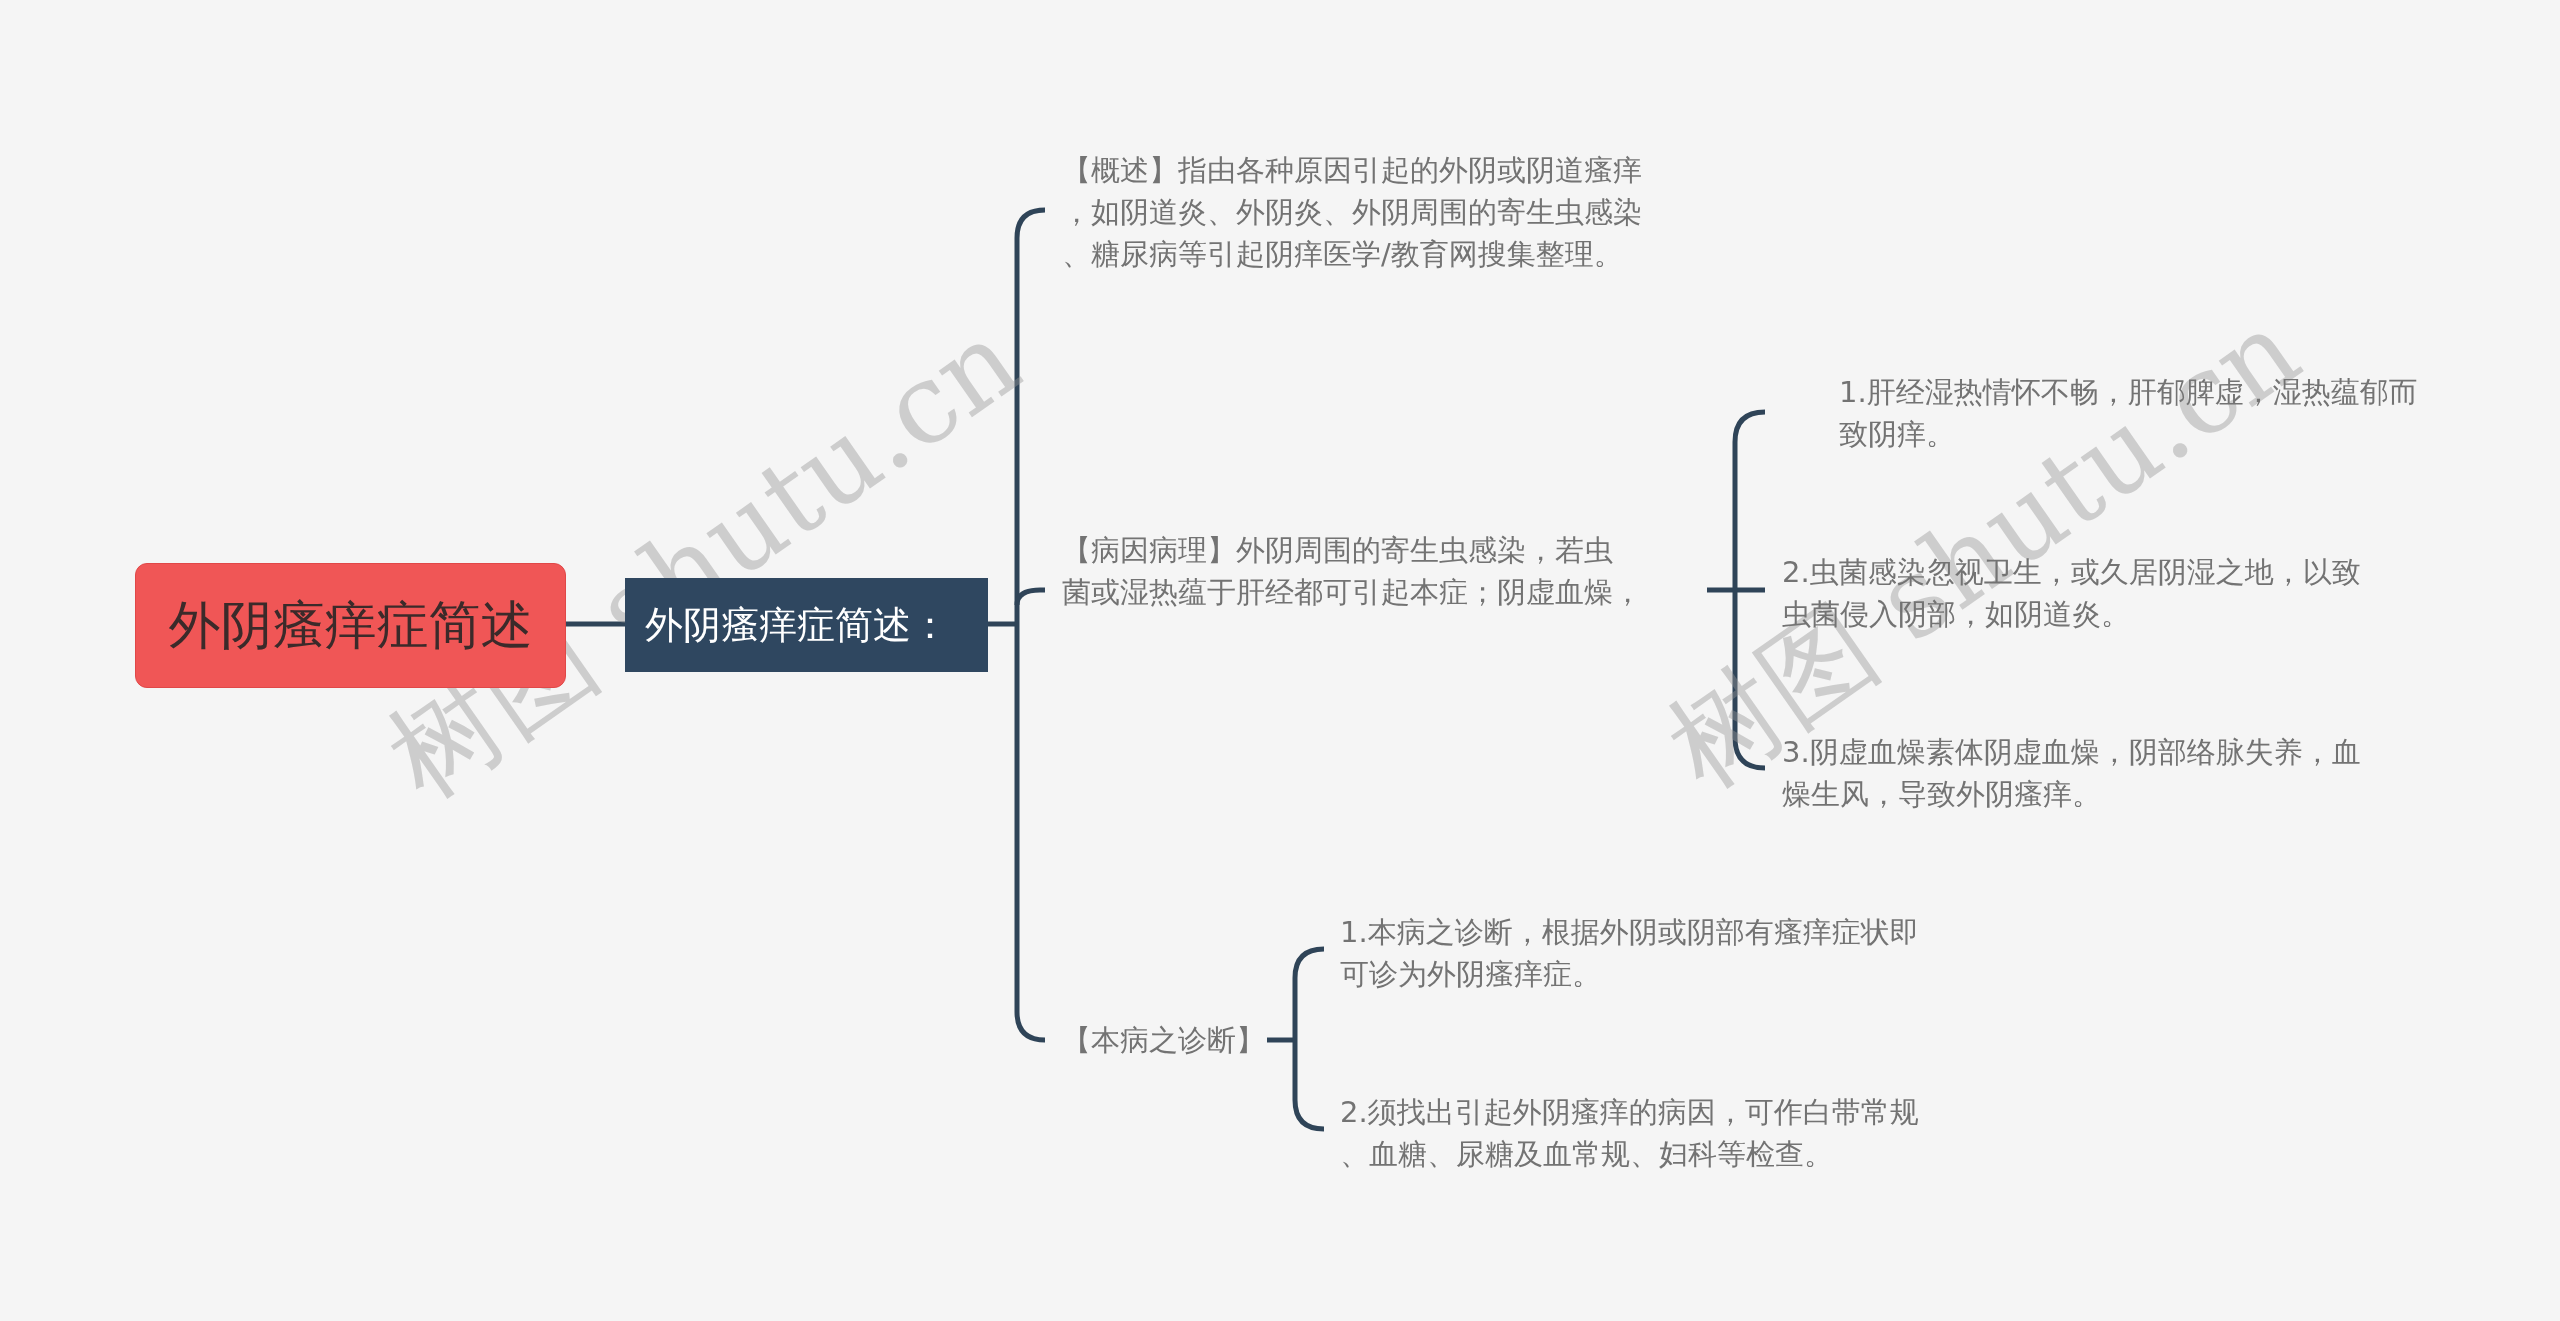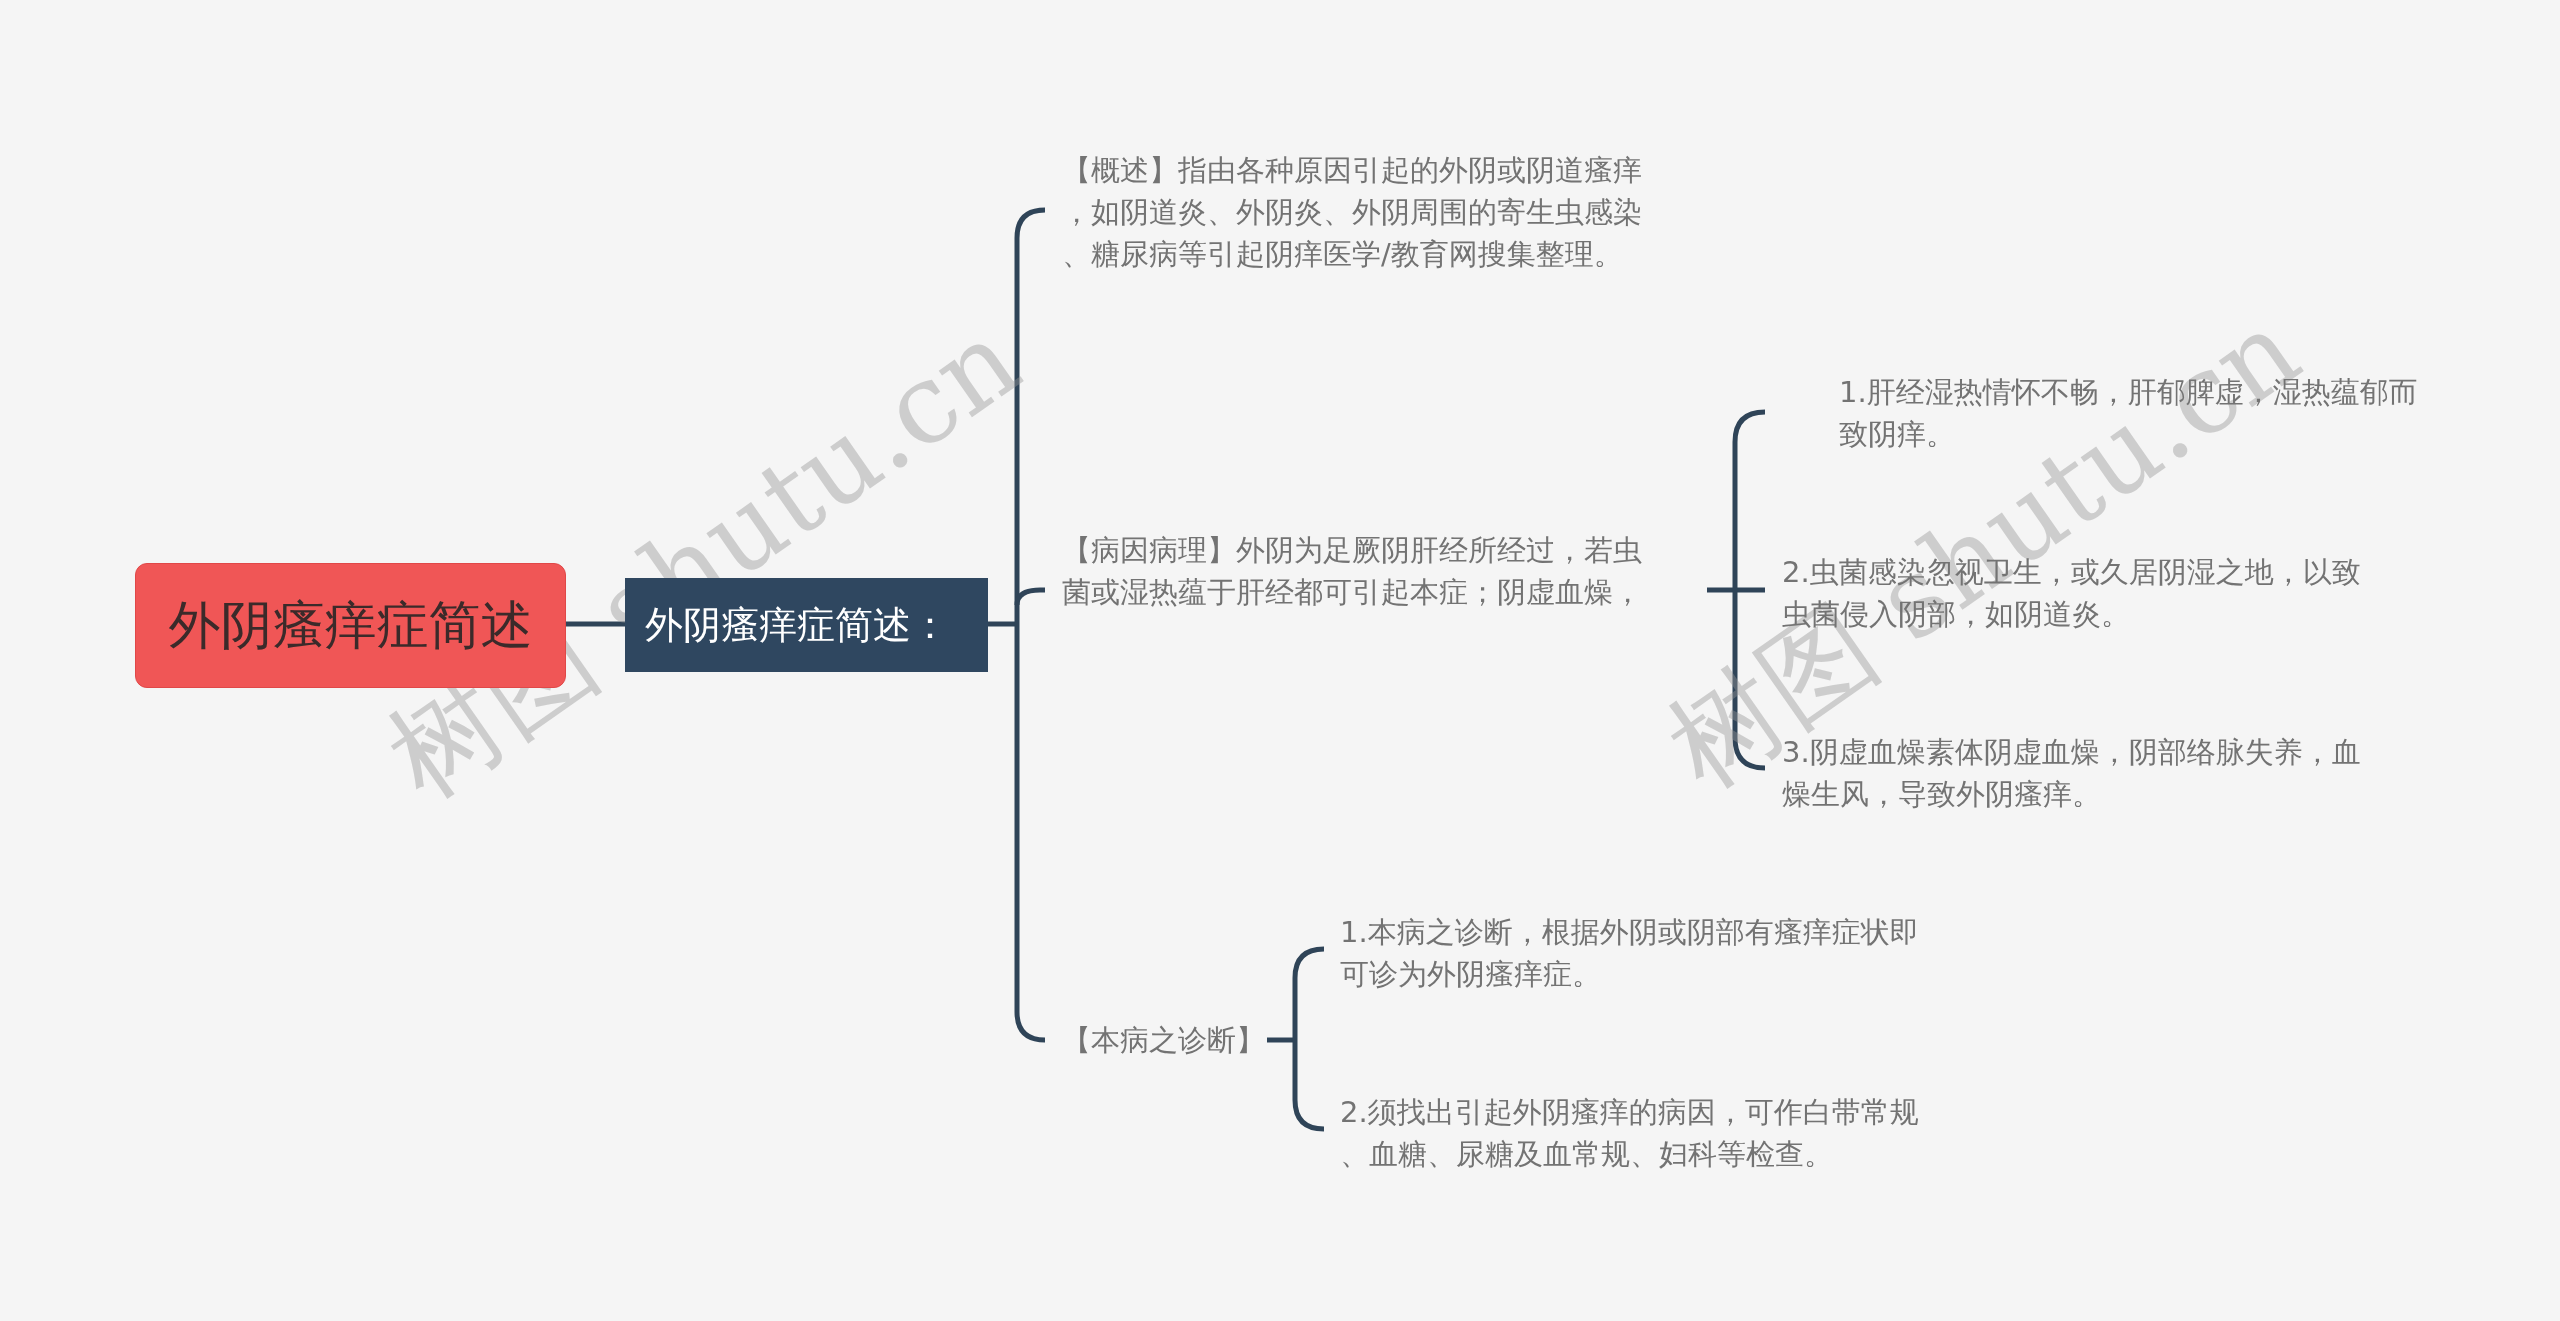--- a/index.html
+++ b/index.html
@@ -67,21 +67,21 @@
   <span>外阴瘙痒症简述：</span>
 </div>
 
 <div class="abs leaf" style="left:1062px; top:149px;">
   <div>【概述】指由各种原因引起的外阴或阴道瘙痒</div>
   <div>，如阴道炎、外阴炎、外阴周围的寄生虫感染</div>
   <div>、糖尿病等引起阴痒医学/教育网搜集整理。</div>
 </div>
 
 <div class="abs leaf" style="left:1062px; top:529px;">
-  <div>【病因病理】外阴为足厥阴肝经所经过，若虫</div>
+  <div>【病因病理】外阴周围的寄生虫感染，若虫</div>
   <div>菌或湿热蕴于肝经都可引起本症；阴虚血燥，</div>
 </div>
 
 <div class="abs leaf" style="left:1839px; top:371px;">
   <div>1.肝经湿热情怀不畅，肝郁脾虚，湿热蕴郁而</div>
   <div>致阴痒。</div>
 </div>
 <div class="abs leaf" style="left:1782px; top:551px;">
   <div>2.虫菌感染忽视卫生，或久居阴湿之地，以致</div>
   <div>虫菌侵入阴部，如阴道炎。</div>

